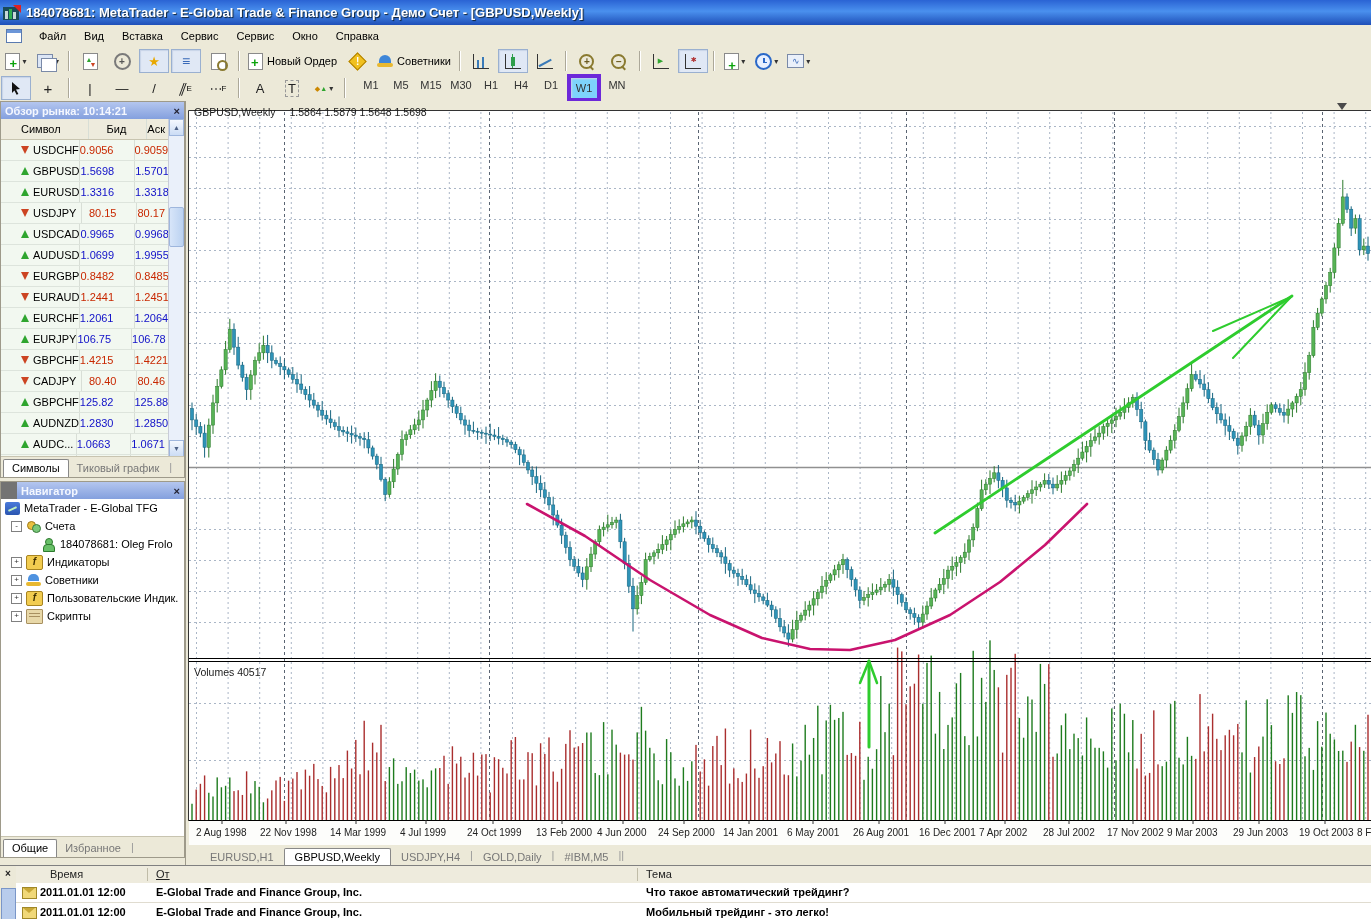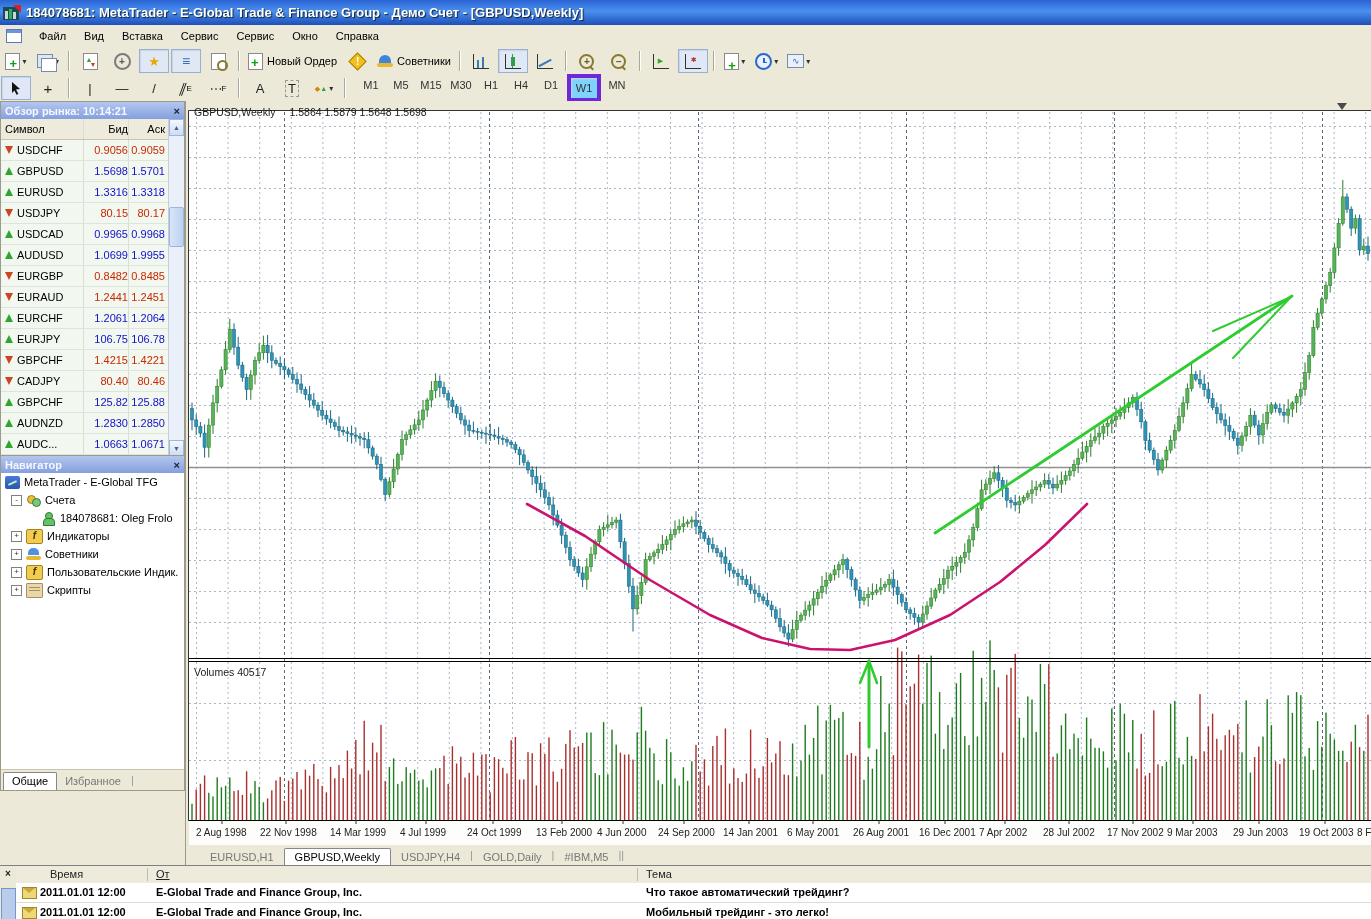--- a/index.html
+++ b/index.html
@@ -59,40 +59,40 @@
 
   
   .panel{position:absolute;left:0;width:185px;background:#737373;border:1px solid #9E9A8A;box-sizing:border-box;}
   .phead{height:17px;background:linear-gradient(180deg,#B4C6EF,#84A0DE);color:#F4F7FF;font-weight:bold;
     display:flex;align-items:center;padding:0 4px;justify-content:space-between;font-size:11px;}
   .phead .closex{color:#223;font-weight:bold;cursor:default;font-size:11px;}
   #market-watch{top:101px;height:377px;}
   .mw-table{position:absolute;left:0;top:17px;right:15px;bottom:20px;background:#F2F8F0;overflow:hidden;}
   .mw-row{display:flex;height:20px;line-height:20px;border-bottom:1px solid #DDE4DC;}
   .mw-row.hdr{background:#EEEBDD;border-bottom:1px solid #C8C4B0;color:#000;}
-  .mw-c1{width:78px;padding-left:4px;display:flex;align-items:center;border-right:1px solid #D8DED6;}
-  .mw-c2{width:44px;text-align:right;padding-right:0;border-right:1px solid #D8DED6;}
+  .mw-c1{width:78px;padding-left:20px;display:flex;align-items:center;border-right:1px solid #D8DED6;}
+  .mw-c2{width:44px;text-align:right;padding-right:20px;border-right:1px solid #D8DED6;}
   .mw-c3{flex:1;text-align:right;padding-right:4px;}
   .mw-row .up-val{color:#1010C8;}
   .mw-row .dn-val{color:#C82800;}
   .tri{width:0;height:0;margin-right:4px;}
   .tri.up{border-left:4px solid transparent;border-right:4px solid transparent;border-bottom:8px solid #2FA52F;}
   .tri.down{border-left:4px solid transparent;border-right:4px solid transparent;border-top:8px solid #CC4422;}
   .vscroll{position:absolute;right:0;top:17px;bottom:20px;width:15px;background:#EAF0FA;border-left:1px solid #C8CCD8;}
   .sbtn{height:15px;background:linear-gradient(180deg,#F4F8FE,#CBDCF5);border:1px solid #9EB6DD;color:#4D6185;
     font-size:7px;display:flex;align-items:center;justify-content:center;}
   .sbtn.bot{position:absolute;bottom:0;left:0;right:0;}
   .sthumb{position:absolute;left:0;right:0;top:88px;height:38px;background:linear-gradient(90deg,#D7E5F9,#BBD2F1);border:1px solid #9EB6DD;border-radius:2px;}
   .ptabs{position:absolute;left:0;bottom:0;right:0;height:20px;background:#ECE9D8;border-top:1px solid #C8C4B0;
     display:flex;align-items:flex-end;}
   .ptab{height:17px;line-height:17px;padding:0 8px;color:#777;}
   .ptab.active{background:#fff;color:#000;border:1px solid #888;border-bottom:none;border-radius:2px 2px 0 0;margin-left:2px;}
   .ptab-sep{color:#999;margin:0 2px;align-self:center;}
 
-  #navigator{top:455px;height:336px;}
+  #navigator{top:481px;height:377px;padding-left:16px;}
   .tree{position:absolute;left:0;top:17px;right:0;bottom:20px;background:#fff;overflow:hidden;}
   .trow{display:flex;align-items:center;height:18px;white-space:nowrap;overflow:hidden;}
   .exp{width:9px;height:9px;border:1px solid #808080;background:#fff;font-size:8px;line-height:7px;text-align:center;
     margin:0 4px 0 0;color:#333;flex:0 0 auto;}
   .nico{width:15px;height:13px;margin-right:4px;flex:0 0 auto;position:relative;}
   .nico.mt{background:linear-gradient(180deg,#4A7ADA,#2A55B0);border-radius:2px;}
   .nico.mt:before{content:"";position:absolute;left:3px;top:6px;width:9px;height:2px;background:#BFF0BF;transform:rotate(-25deg);}
   .nico.accounts:before{content:"";position:absolute;left:1px;top:1px;width:7px;height:7px;border-radius:50%;background:#E8C040;border:1px solid #A07818;}
   .nico.accounts:after{content:"";position:absolute;left:6px;top:4px;width:7px;height:7px;border-radius:50%;background:#7AC87A;border:1px solid #3A7A3A;}
   .nico.person:before{content:"";position:absolute;left:4px;top:0;width:6px;height:6px;border-radius:50%;background:#68C068;border:1px solid #2E7A2E;}

